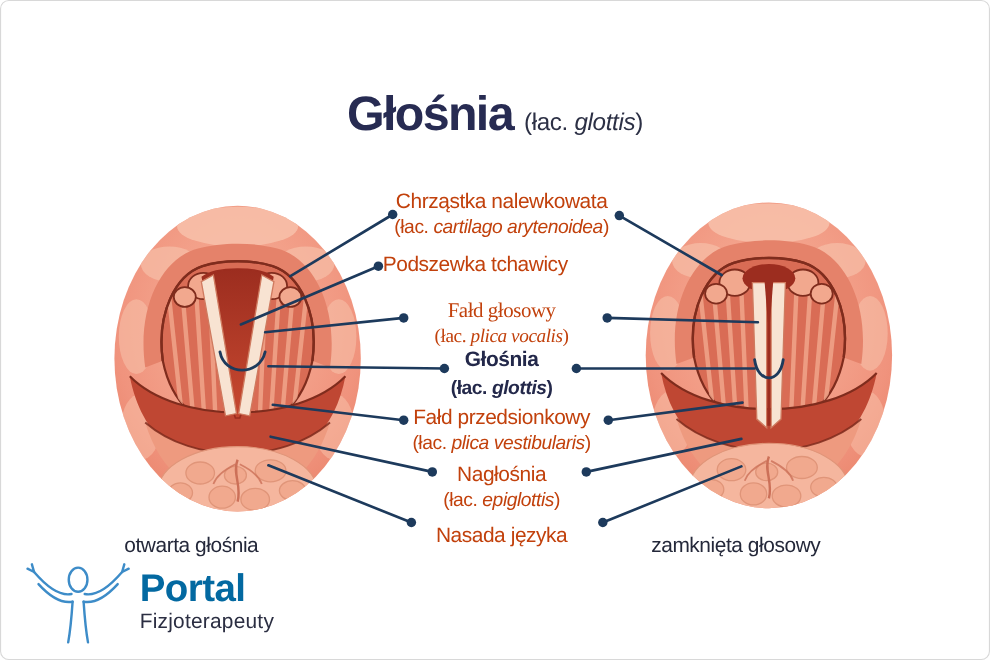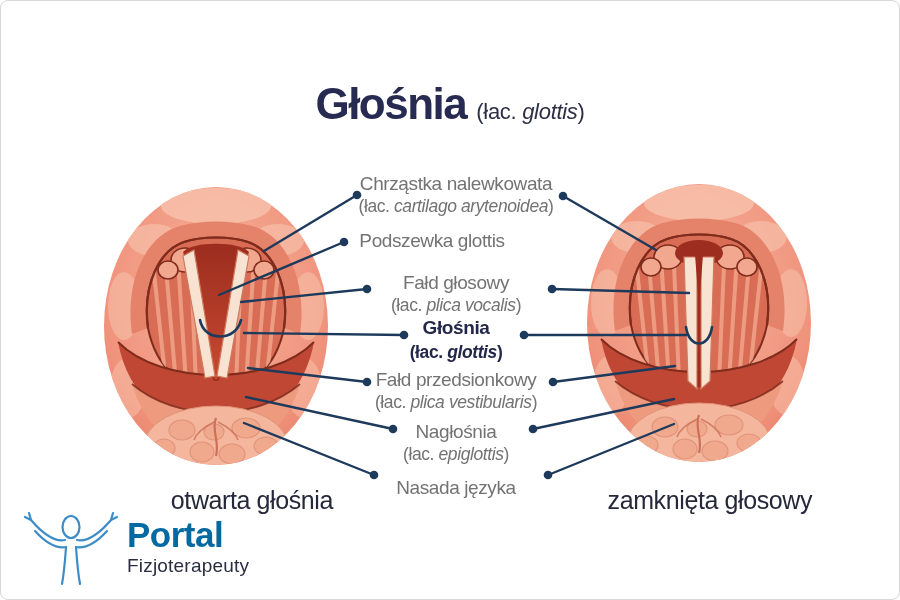--- a/index.html
+++ b/index.html
@@ -11,31 +11,31 @@
   
   .title{position:absolute;top:38px;left:0;width:100%;text-align:center;white-space:nowrap;margin-top:40px;}
   .t-main{font-size:44px;font-weight:700;color:#272b52;letter-spacing:-1.5px;}
   .t-lat{font-size:22px;color:#2c3045;margin-left:10px;letter-spacing:-0.3px;}
   .t-lat i{font-style:italic;}
   
   #art{position:absolute;left:0;top:0;width:900px;height:600px;}
   
   .lbl{
     position:absolute;left:295px;width:320px;text-align:center;
-    font-size:19px;line-height:22px;color:#737373;letter-spacing:-0.4px;
+    font-size:19px;line-height:22px;color:#c2410c;letter-spacing:-0.4px;
   }
   .lbl .lat{font-size:17.5px;}
   .lbl .lat i{font-style:italic;}
   .lbl.bold{font-weight:700;line-height:24px;color:#23284a;}
-  .r1{top:172px;} .r2{top:229px;transform:translateX(-24px);} .r3{top:271px;}
+  .r1{top:172px;} .r2{top:229px;transform:translateX(-24px);} .r3{top:271px;font-family:Liberation Serif, serif;}
   .r4{top:315px;} .r5{top:368px;} .r6{top:420px;} .r7{top:476px;}
   
   .caption{
-    position:absolute;width:220px;text-align:right;top:485px;
-    font-size:25px;color:#24283a;letter-spacing:-0.4px;
+    position:absolute;width:220px;text-align:left;top:485px;
+    font-size:19px;color:#24283a;letter-spacing:-0.4px;
   }
   .cap-left{left:112px;} .cap-right{left:591px;}
   
   .logo{position:absolute;left:18px;top:509px;display:flex;align-items:flex-start;}
   .logo-art{flex:0 0 auto;}
   .logo-text{margin-left:4px;margin-top:8px;}
   .logo-name{font-size:35px;font-weight:700;color:#0369a1;line-height:34px;letter-spacing:-0.5px;}
   .logo-sub{font-size:19px;color:#2b2e42;margin-top:3px;letter-spacing:0.2px;}
 </style>
 </head>
@@ -228,21 +228,21 @@
         <line x1="547" y1="474" x2="673" y2="423" stroke="#1d3a5c" stroke-width="2.4" stroke-linecap="round"></line>
         <circle cx="547" cy="474" r="4.3" fill="#1d3a5c"></circle>
       </g>
     </svg>
 
   <div class="lbl r1">
     <div>Chrząstka nalewkowata</div>
     <div class="lat"><span>(łac. </span><i>cartilago arytenoidea</i><span>)</span></div>
   </div>
   <div class="lbl r2">
-    <div>Podszewka glottis</div>
+    <div>Podszewka tchawicy</div>
   </div>
   <div class="lbl r3">
     <div>Fałd głosowy</div>
     <div class="lat"><span>(łac. </span><i>plica vocalis</i><span>)</span></div>
   </div>
   <div class="lbl r4 bold">
     <div>Głośnia</div>
     <div class="lat"><span>(łac. </span><i>glottis</i><span>)</span></div>
   </div>
   <div class="lbl r5">

